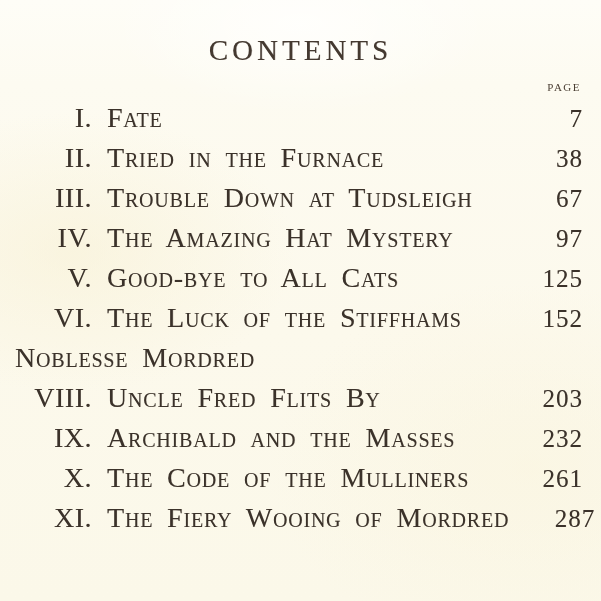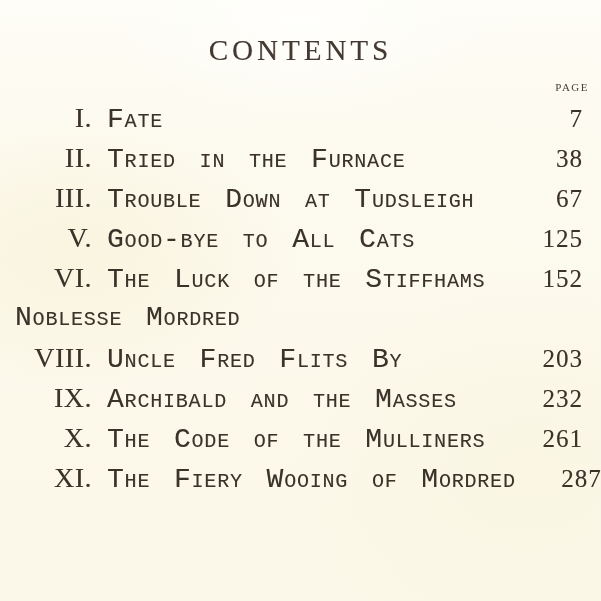--- a/index.html
+++ b/index.html
@@ -28,21 +28,21 @@
     width: 100%;
     text-align: center;
     font-size: 29px;
     letter-spacing: 4px;
     color: #443930;
     text-shadow: 0.4px 0.4px 0.6px rgba(59,50,42,0.35);
   }
   .page-label {
     position: absolute;
     top: 81px;
-    right: 12px;
+    right: 20px;
     font-size: 11px;
     letter-spacing: 1.5px;
     color: #4a3e33;
   }
   .toc {
     position: absolute;
     top: 98px;
     left: 0;
     right: 0;
   }
@@ -61,21 +61,20 @@
     letter-spacing: 0.5px;
   }
   .chapter-title {
     flex: 1;
     margin-left: 15px;
     font-variant: small-caps;
     font-size: 28px;
     letter-spacing: 0.8px;
     word-spacing: 0.22em;
     white-space: nowrap;
-    font-family: Liberation Mono, monospace;
   }
   .page-num {
     flex: none;
     width: 86px;
     text-align: right;
     padding-right: 18px;
     font-size: 25px;
     letter-spacing: 1px;
   }
 </style>
@@ -101,20 +100,25 @@
       <span class="chapter-title">Tried in the Furnace</span>
       <span class="page-num">38</span>
     </div>
 
     <div class="toc-row">
       <span class="numeral">III.</span>
       <span class="chapter-title">Trouble Down at Tudsleigh</span>
       <span class="page-num">67</span>
     </div>
 
+    <div class="toc-row">
+      <span class="numeral">IV.</span>
+      <span class="chapter-title">The Amazing Hat Mystery</span>
+      <span class="page-num">97</span>
+    </div>
 
     <div class="toc-row">
       <span class="numeral">V.</span>
       <span class="chapter-title">Good-bye to All Cats</span>
       <span class="page-num">125</span>
     </div>
 
     <div class="toc-row">
       <span class="numeral">VI.</span>
       <span class="chapter-title">The Luck of the Stiffhams</span>

